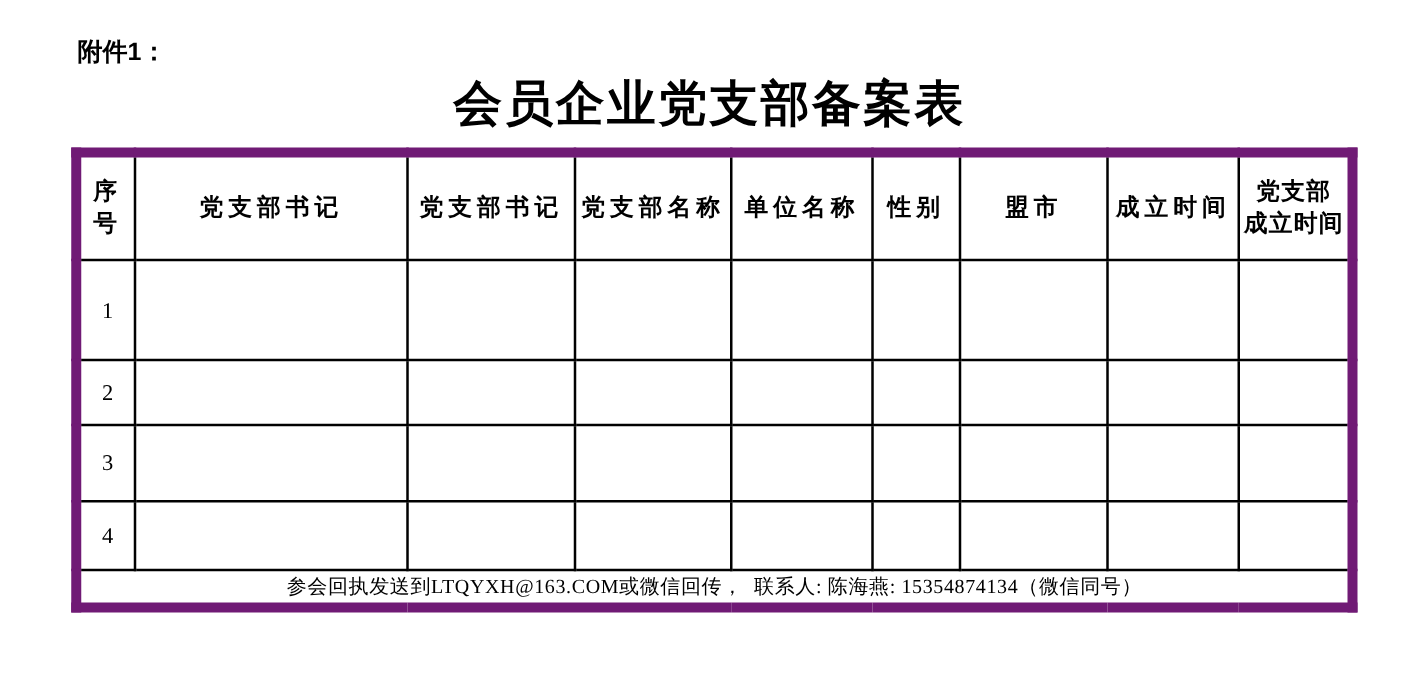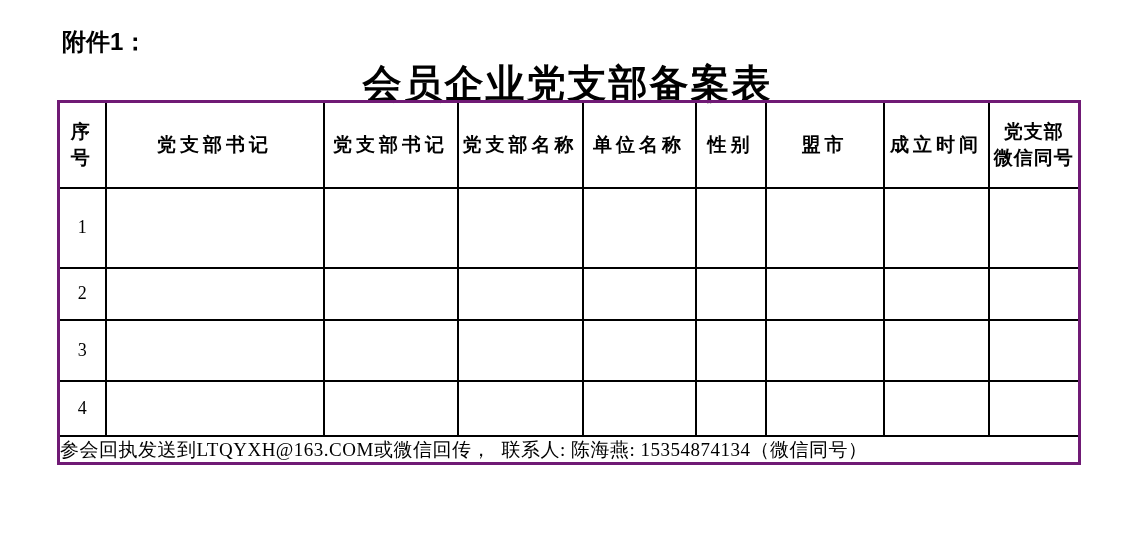--- a/index.html
+++ b/index.html
@@ -10,42 +10,42 @@
     color: #000000;
     font-family: "Liberation Serif", serif;
     position: relative;
     overflow: hidden;
   }
   .attachment-label {
     position: absolute;
     left: 62px; top: 30px;
     font-family: "Liberation Sans", sans-serif;
     font-weight: bold;
-    font-size: 24px;
+    font-size: 20px;
     line-height: 24px;
   }
   .doc-title {
     position: absolute;
     left: 57px; top: 64px;
     width: 1021px;
     text-align: center;
     font-family: "Liberation Serif", serif;
     font-weight: bold;
     font-size: 39px;
     letter-spacing: 2px;
     line-height: 40px;
     white-space: nowrap;
   }
   table.filing-table {
     position: absolute;
-    left: 57px; top: 100px;
+    left: 57px; top: 118px;
     width: 1021px;
     border-collapse: collapse;
     table-layout: fixed;
-    border: 3px solid #701a75;
+    border: 8px solid #701a75;
     padding-left: 38px;
   }
   table.filing-table th,
   table.filing-table td {
     border: 2px solid #000;
     padding: 0;
     overflow: hidden;
     vertical-align: middle;
   }
   tr.header-row { height: 86px; }
@@ -62,22 +62,22 @@
     white-space: pre-line;
     line-height: 1.35;
   }
   th.col-header.tight { letter-spacing: 1px; }
   td.row-num {
     text-align: center;
     font-size: 18px;
     font-weight: normal;
   }
   td.footer-cell {
-    font-size: 19px;
-    text-align: left;
+    font-size: 16px;
+    text-align: center;
     padding: 1px 3px 2px 3px;
     white-space: pre;
     letter-spacing: 0.5px;
     line-height: 25px;
   }
 </style>
 </head>
 <body>
 
 <div class="attachment-label">附件1：</div>
@@ -100,21 +100,21 @@
     <tr class="header-row">
       <th class="col-header">序号</th>
       <th class="col-header">党支部书记</th>
       <th class="col-header">党支部书记</th>
       <th class="col-header">党支部名称</th>
       <th class="col-header">单位名称</th>
       <th class="col-header">性别</th>
       <th class="col-header">盟市</th>
       <th class="col-header">成立时间</th>
       <th class="col-header tight">党支部
-微信同号</th>
+成立时间</th>
     </tr>
 
     <tr class="body-row-1">
       <td class="row-num">1</td>
       <td></td>
       <td></td>
       <td></td>
       <td></td>
       <td></td>
       <td></td>

